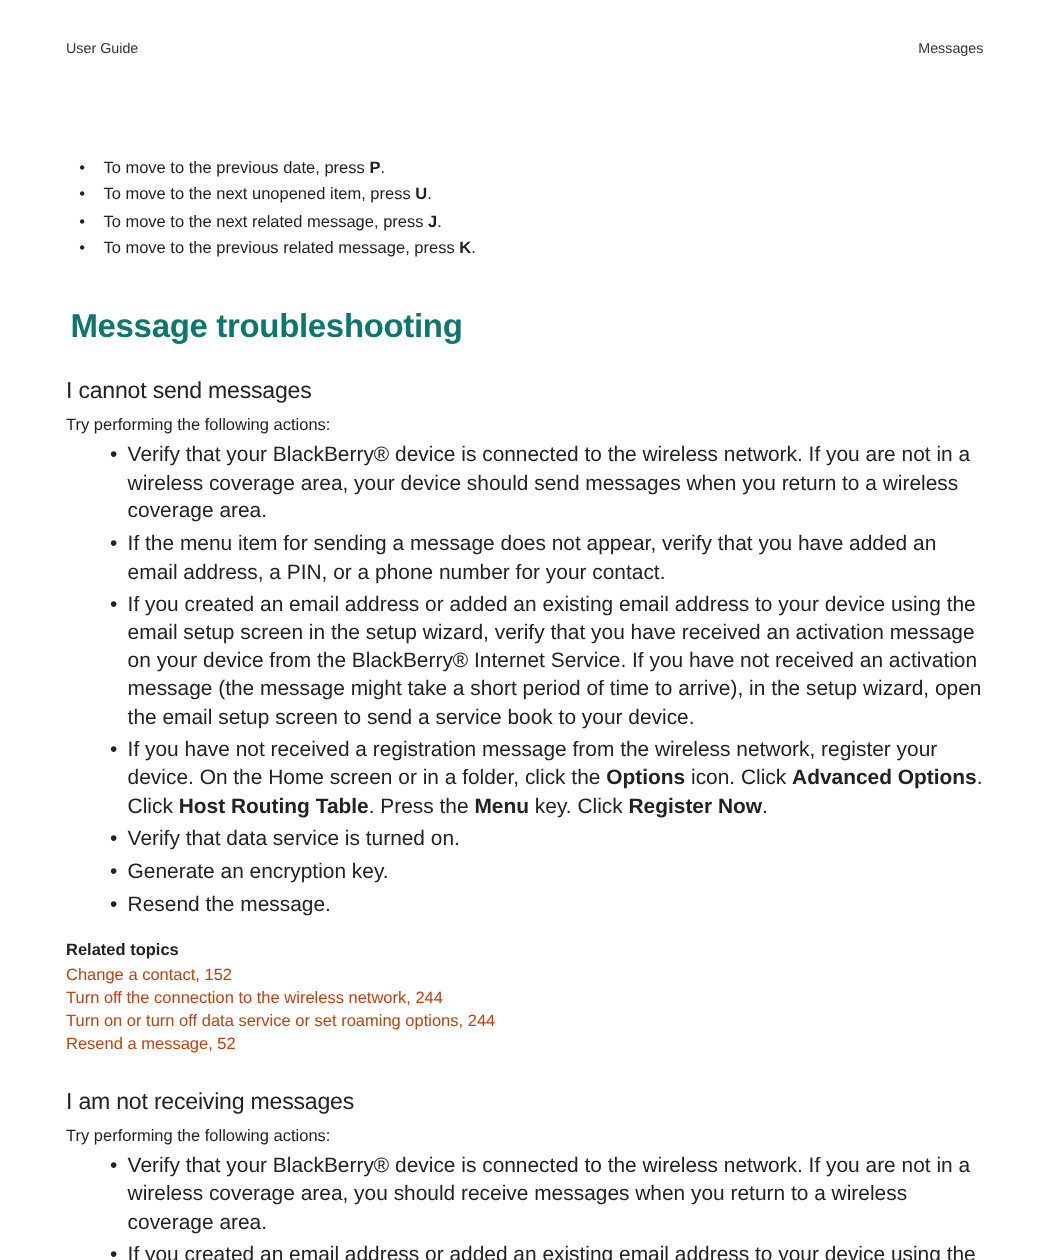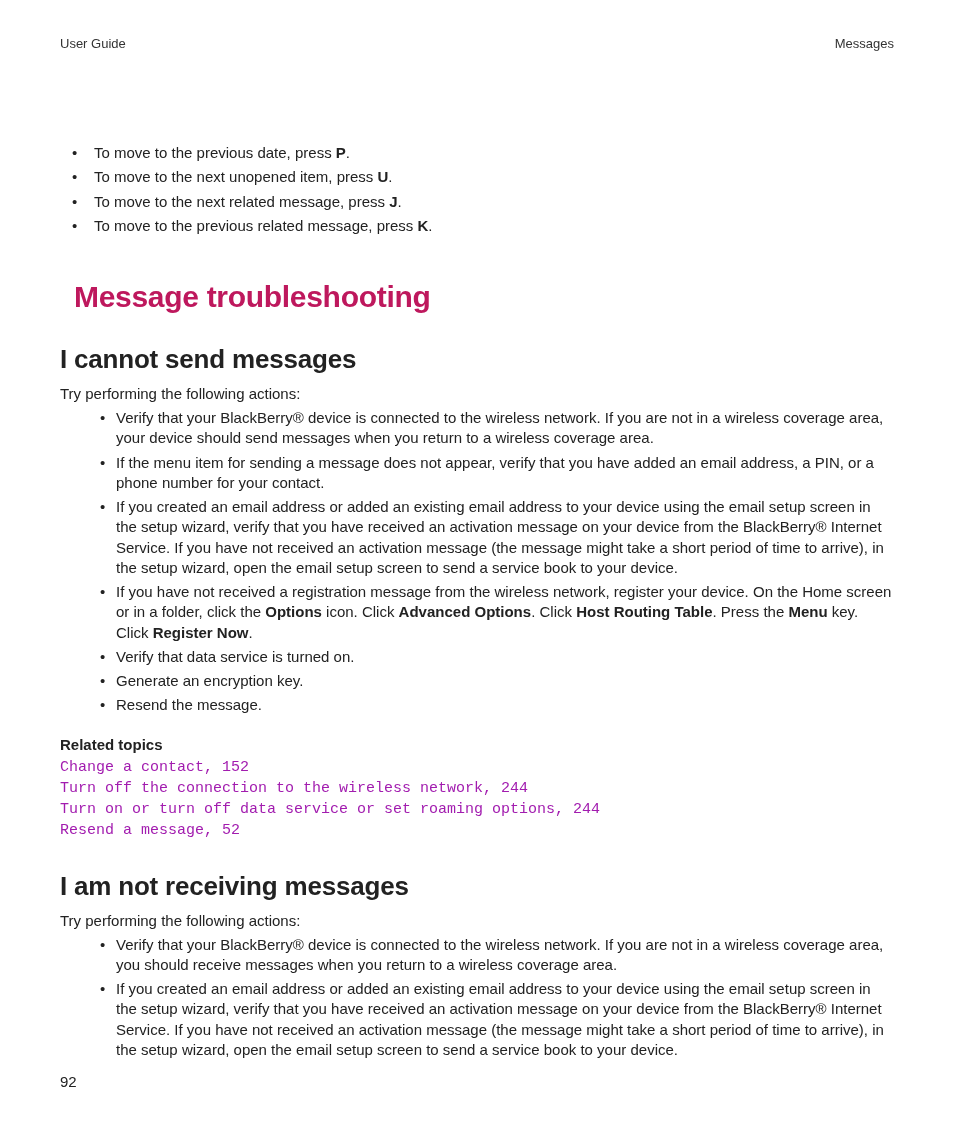--- a/index.html
+++ b/index.html
@@ -38,41 +38,41 @@
   }
   ul.tips > li::before {
     content: "•";
     position: absolute;
     left: -22px;
     top: 0;
     color: #222;
   }
   .key { font-weight: 700; }
   h1.section-title {
-    color: #be185d;
+    color: #0f766e;
     font-size: 30px;
     font-weight: 700;
-    margin: 44px 0 28px 14px;
+    margin: 44px 0 28px 4px;
     letter-spacing: -0.3px;
   }
   h2.subsection {
-    font-size: 26px;
-    font-weight: 700;
+    font-size: 21px;
+    font-weight: 400;
     margin: 30px 0 10px 0;
     letter-spacing: -0.2px;
   }
   p.intro {
     font-size: 15px;
     margin: 0 0 4px 0;
   }
   ul.steps {
     list-style: none;
     padding-left: 56px;
     margin: 6px 0 20px 0;
-    font-size: 15px;
+    font-size: 19px;
     line-height: 1.35;
   }
   ul.steps > li {
     position: relative;
     margin-bottom: 4px;
   }
   ul.steps > li::before {
     content: "•";
     position: absolute;
     left: -16px;
@@ -80,25 +80,24 @@
     color: #222;
   }
   .bold { font-weight: 700; }
   .related-heading {
     font-size: 15px;
     font-weight: 700;
     margin: 14px 0 4px 0;
   }
   .related-links a {
     display: block;
-    color: #a21caf;
+    color: #c2410c;
     text-decoration: none;
     font-size: 15px;
     line-height: 1.4;
-    font-family: Liberation Mono, monospace;
   }
   .page-number {
     position: absolute;
     left: 60px;
     bottom: 55px;
     font-size: 15px;
   }
 </style>
 </head>
 <body>

